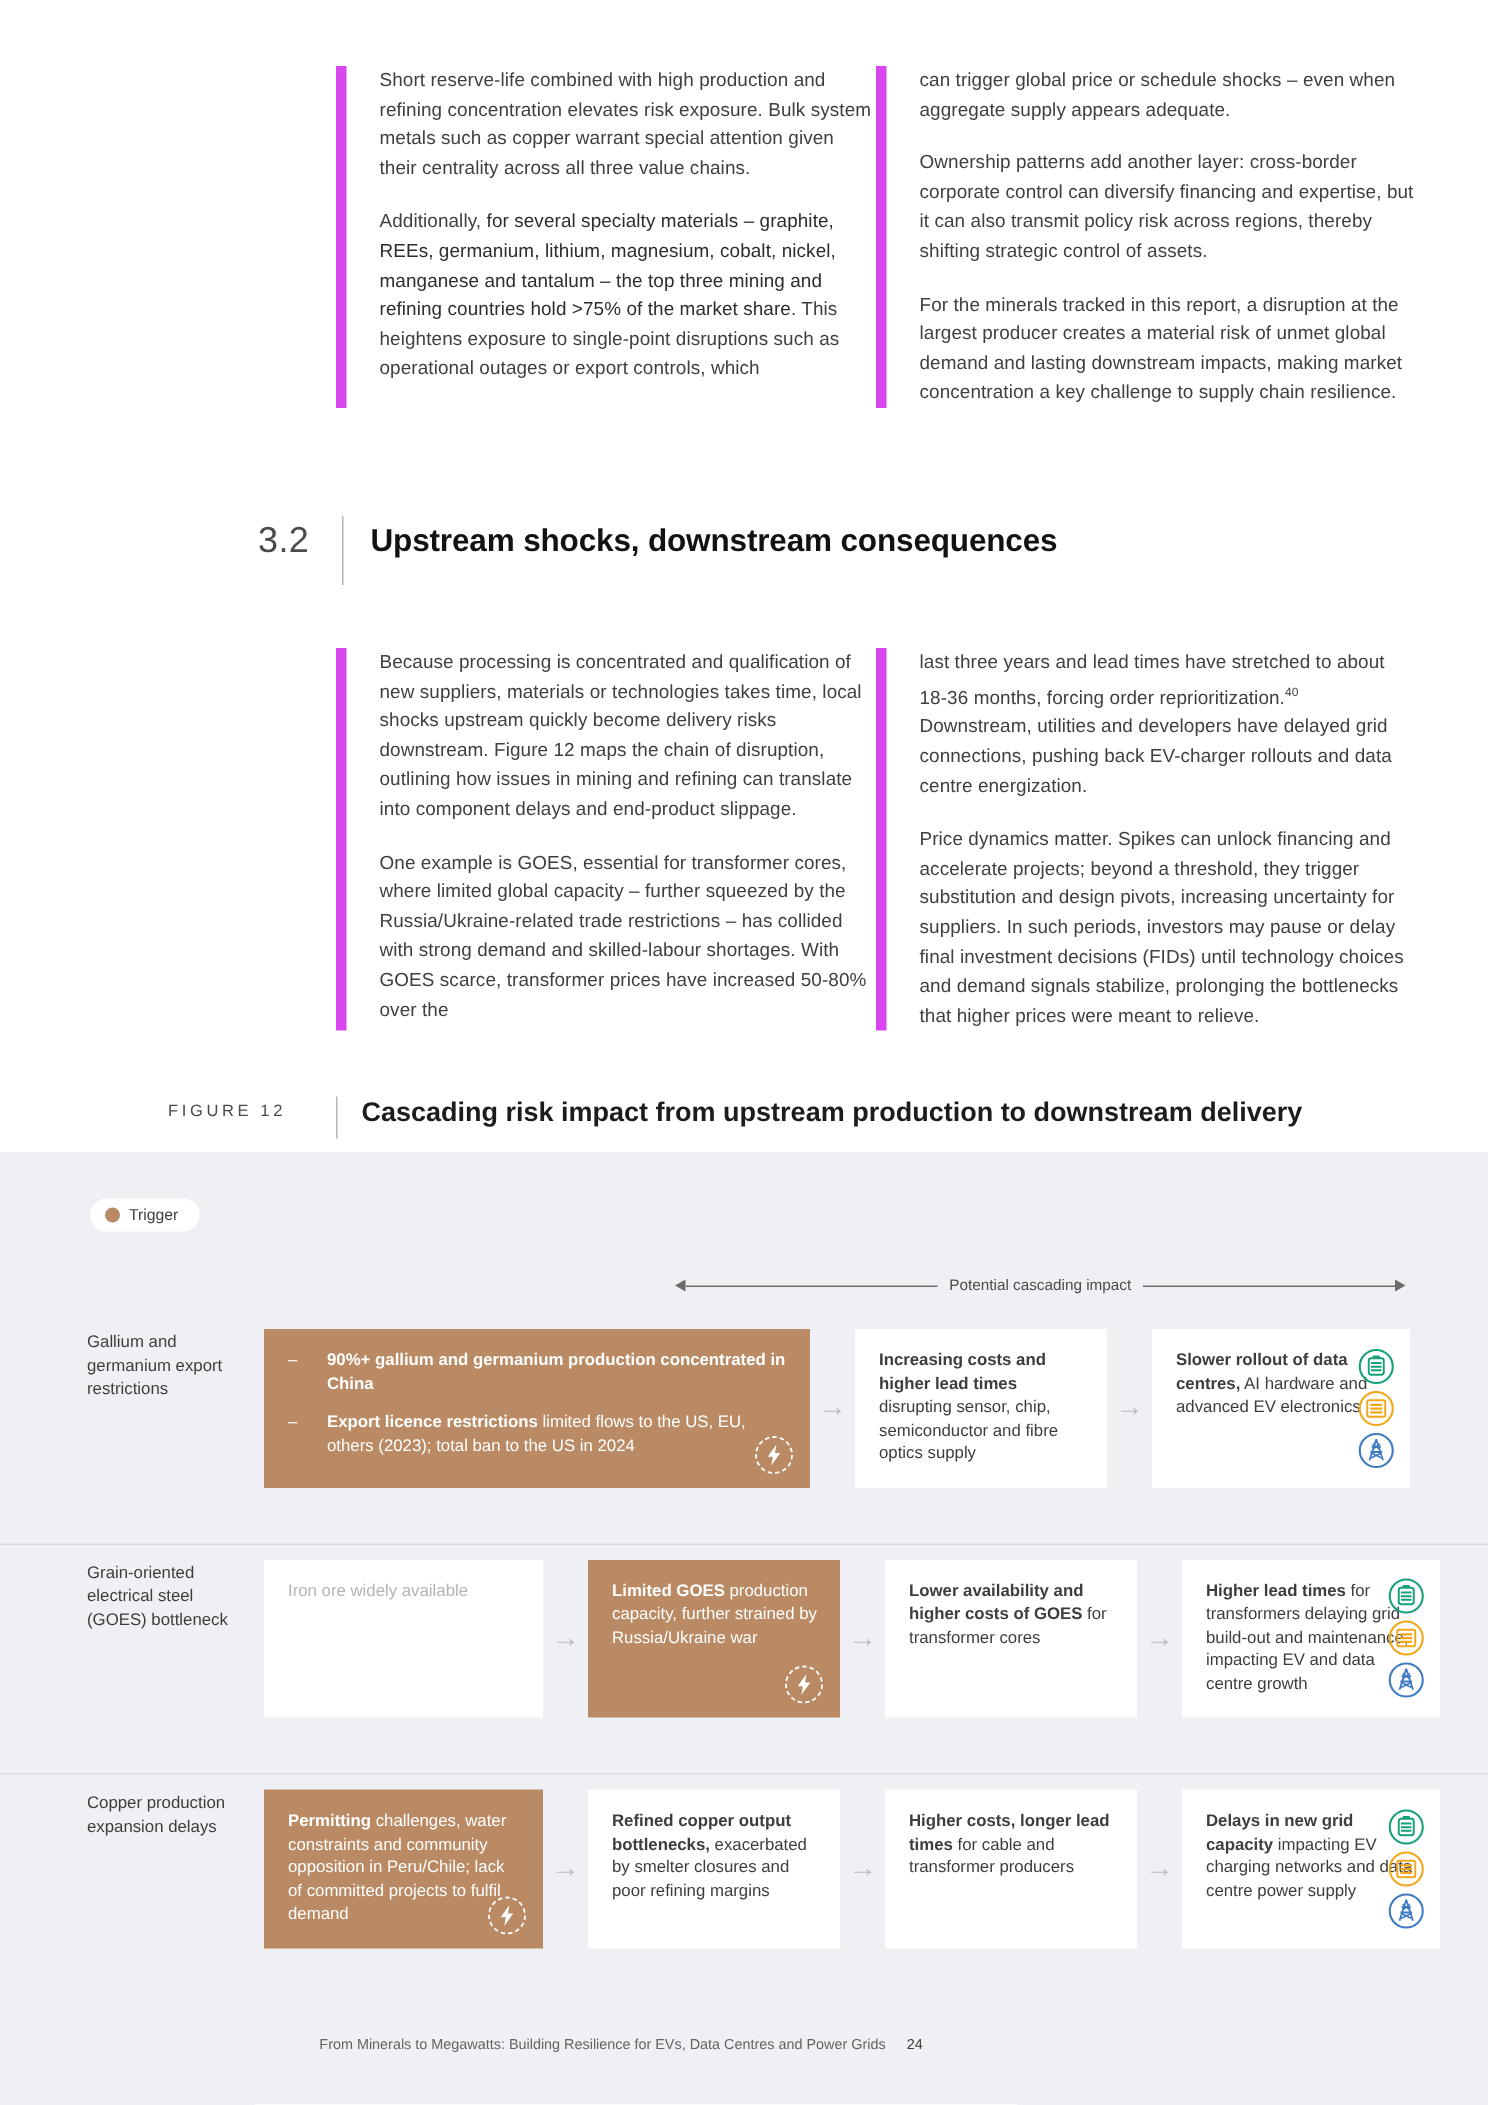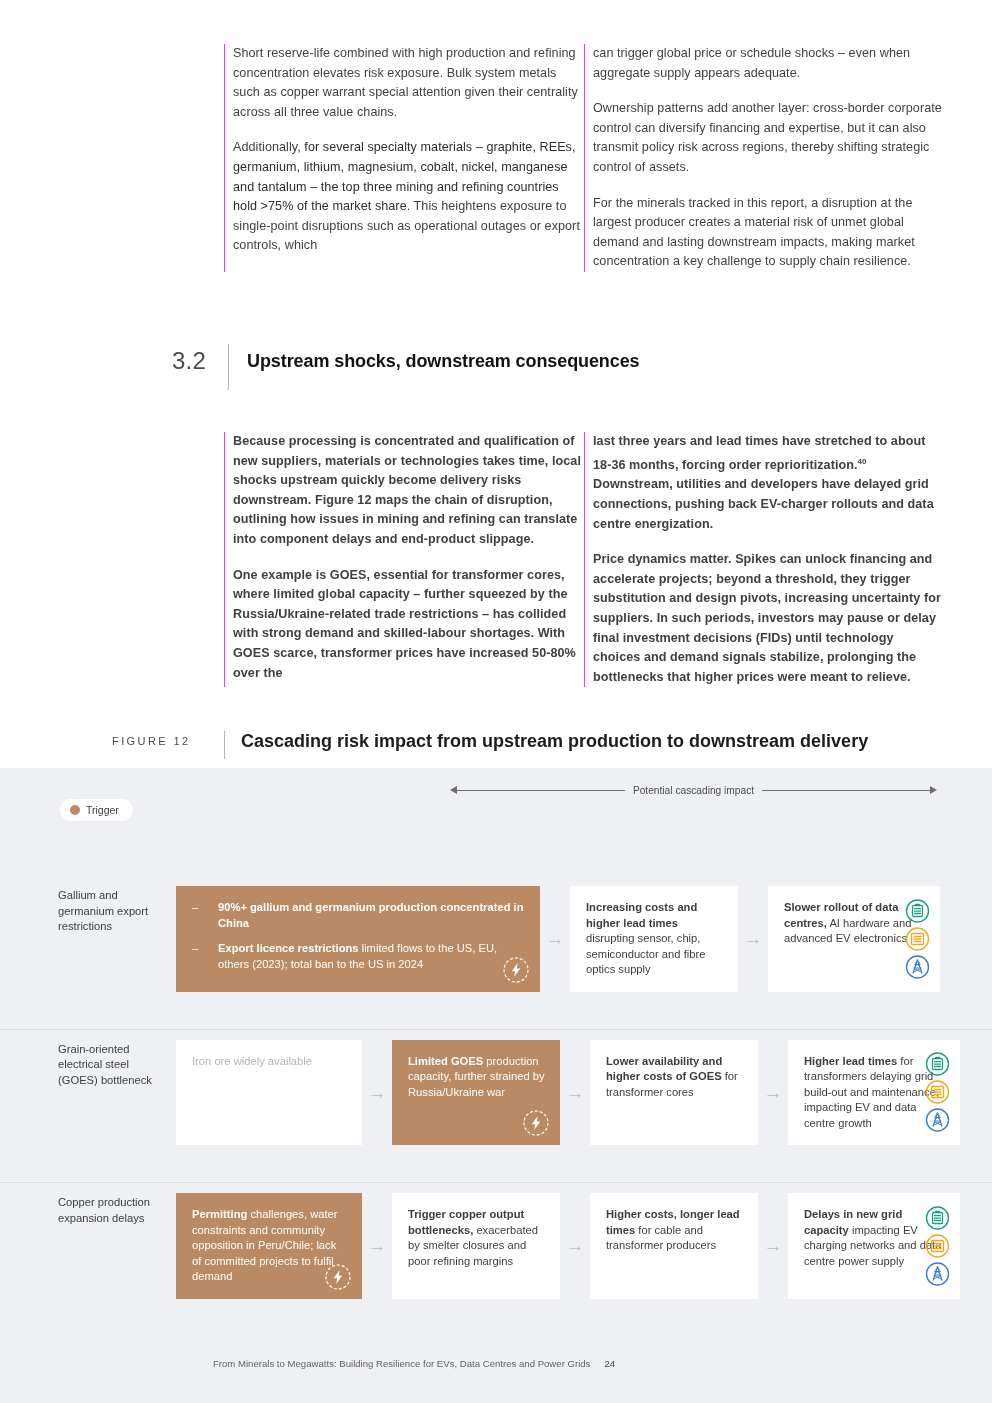--- a/index.html
+++ b/index.html
@@ -10,49 +10,48 @@
     color: #3d3d3d;
     overflow: hidden;
   }
   .page { position: relative; width: 992px; height: 1403px; }
 
   
   .body-cols {
     position: absolute; left: 224px; top: 44px; width: 720px;
     display: flex; gap: 0;
   }
-  .col { width: 360px; padding-left: 8px; border-left: 1px solid #d946ef; }
+  .col { width: 360px; padding-left: 22px; border-left: 7px solid #d946ef; }
   .col p {
     font-size: 12.6px; line-height: 19.6px; color: #3f3f3f;
     margin-bottom: 16px; letter-spacing: .005em;
   }
   .col p:last-child { margin-bottom: 0; }
   .col b { font-weight: normal; color: #2d2d2d; }
   sup { font-size: 8px; vertical-align: super; }
 
   
   .sec-head {
     position: absolute; left: 172px; top: 344px; width: 770px;
     display: flex; align-items: flex-start;
   }
   .sec-num {
     width: 56px; font-size: 24px; color: #4b4b4b; font-weight: normal;
     line-height: 34px; letter-spacing: .01em;
   }
   .sec-bar { width: 1px; background: #b5b5b5; align-self: stretch; min-height: 46px; }
   .sec-title {
-    padding-left: 18px; font-size: 18px; font-weight: bold; color: #121212;
+    padding-left: 18px; font-size: 21px; font-weight: bold; color: #121212;
     line-height: 34px; letter-spacing: -.005em;
   }
 
   
   .body-cols2 {
     position: absolute; left: 224px; top: 432px; width: 720px;
     display: flex;
-    font-weight: bold;
   }
 
   
   .fig-caption {
     position: absolute; left: 112px; top: 731px; width: 830px;
     display: flex; align-items: flex-start;
   }
   .fig-label {
     width: 112px; font-size: 11px; letter-spacing: .22em; color: #4a4a4a;
     line-height: 20px; text-transform: uppercase;
@@ -76,21 +75,21 @@
     display: flex; align-items: center; gap: 6px;
     font-size: 10.5px; color: #3d3d3d;
   }
   .trigger-dot {
     width: 10px; height: 10px; border-radius: 50%; background: #b98a63;
     display: inline-block;
   }
 
   
   .cascade {
-    position: absolute; left: 450px; top: 782px; width: 487px; height: 16px;
+    position: absolute; left: 450px; top: 849px; width: 487px; height: 16px;
     display: flex; align-items: center;
   }
   .cascade .line { flex: 1; height: 1px; background: #6d6d6d; }
   .cascade .lbl { padding: 0 8px; font-size: 10.2px; color: #4c4c4c; white-space: nowrap; }
   .cascade .tip-l, .cascade .tip-r { width: 0; height: 0; }
   .cascade .tip-l {
     border-top: 4.5px solid transparent; border-bottom: 4.5px solid transparent;
     border-right: 7px solid #6d6d6d;
   }
   .cascade .tip-r {
@@ -348,21 +347,21 @@
           <b>Permitting</b><span> challenges, water constraints and community opposition in Peru/Chile; lack of committed projects to fulfil demand</span>
           <span class="bolt">
             <svg width="28" height="28" viewBox="0 0 28 28">
               <circle cx="14" cy="14" r="12" fill="none" stroke="#ffffff" stroke-width="1.2" stroke-dasharray="3 2"></circle>
               <path d="M15.6 7 L9.8 15.2 L13.2 15.2 L12.2 21 L18.2 12.6 L14.7 12.6 Z" fill="#ffffff"></path>
             </svg>
           </span>
         </div>
         <div class="arrow">→</div>
         <div class="cell w2">
-          <b>Trigger copper output bottlenecks,</b><span> exacerbated by smelter closures and poor refining margins</span>
+          <b>Refined copper output bottlenecks,</b><span> exacerbated by smelter closures and poor refining margins</span>
         </div>
         <div class="arrow">→</div>
         <div class="cell w3">
           <b>Higher costs, longer lead times</b><span> for cable and transformer producers</span>
         </div>
         <div class="arrow">→</div>
         <div class="cell w4">
           <b>Delays in new grid capacity</b><span> impacting EV charging networks and data centre power supply</span>
           <span class="badges">
             <span class="badge">

